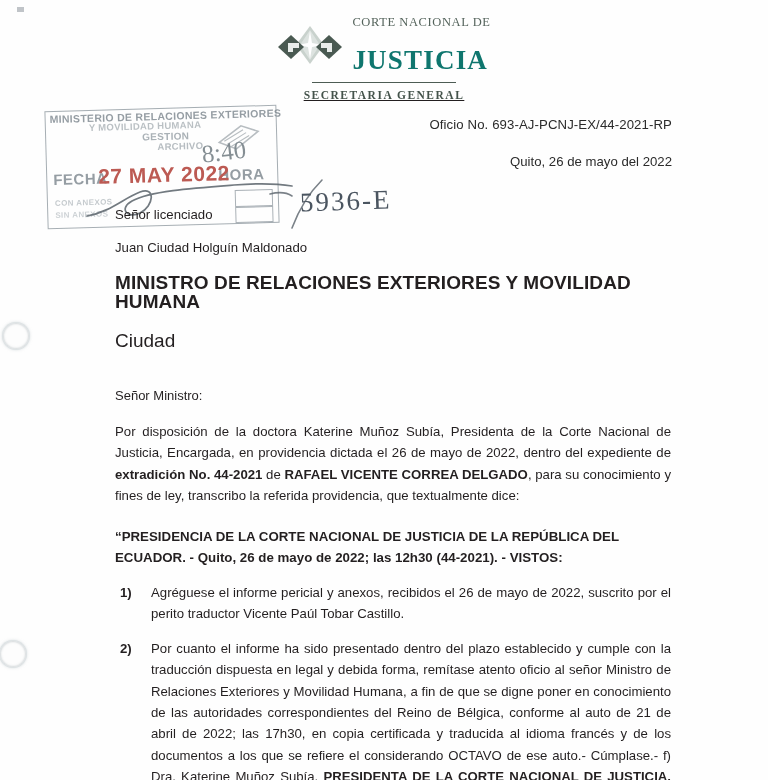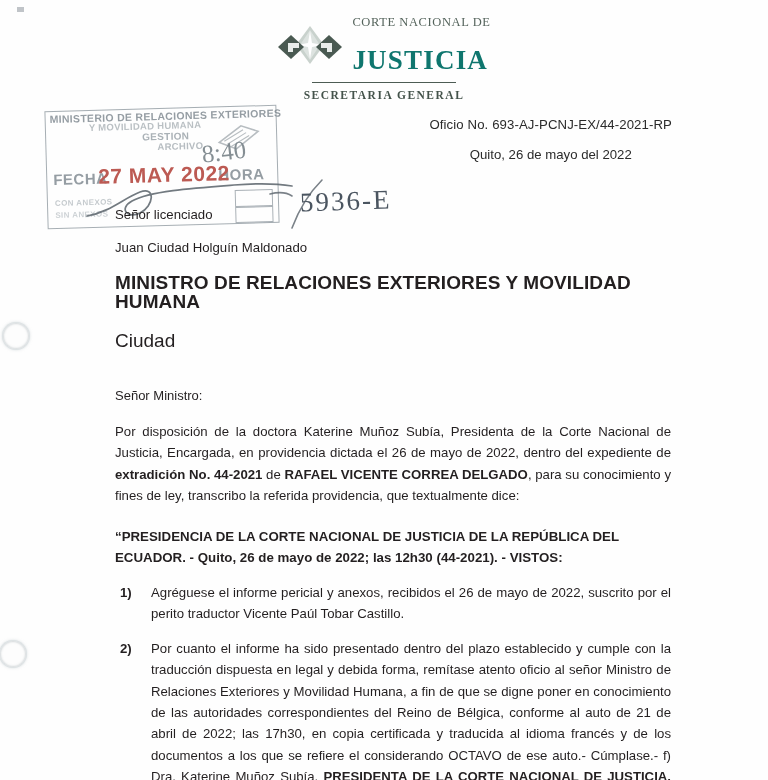--- a/index.html
+++ b/index.html
@@ -36,20 +36,21 @@
     width: 7px; height: 5px;
     background: rgba(140,148,155,0.55);
   }
 
   
   #letterhead {
     position: absolute;
     left: 0; top: 16px;
     width: 768px;
     text-align: center;
+    text-decoration: underline;
   }
   .lh-row {
     display: inline-flex;
     align-items: center;
     gap: 9px;
   }
   #emblem { display: block; }
   .lh-words {
     text-align: left;
     font-family: "Liberation Serif", serif;
@@ -195,24 +196,23 @@
     line-height: 1.0;
   }
   #oficio-number {
     display: block;
     font-size: 13.2px;
     color: #2b2b2b;
     letter-spacing: 0.1px;
   }
   #oficio-place-date {
     display: block;
-    margin-top: 17px;
+    margin-top: 24px;
     font-size: 13.2px;
     color: #2b2b2b;
-    text-align: center;
   }
 
   
   #addressee-block {
     position: absolute;
     left: 115px; top: 208px;
     width: 560px;
   }
   #addressee-salutation { display: block; font-size: 13.2px; line-height: 1.0; }
   #addressee-name       { display: block; font-size: 13.2px; margin-top: 20px; line-height: 1.0; }

